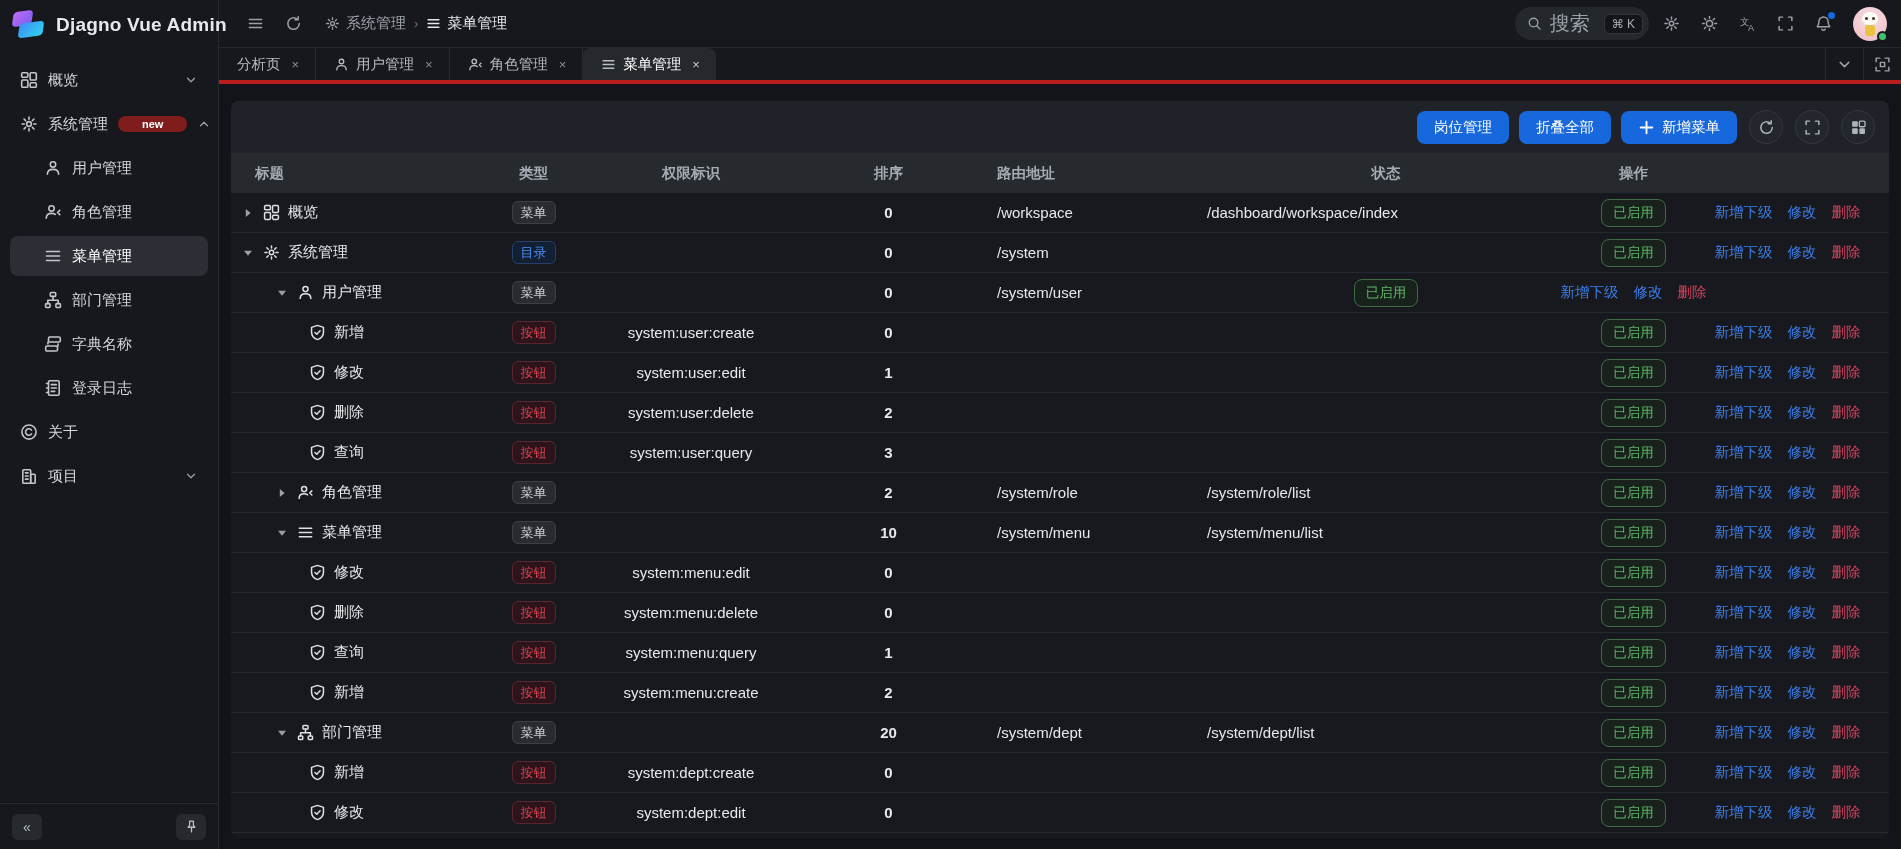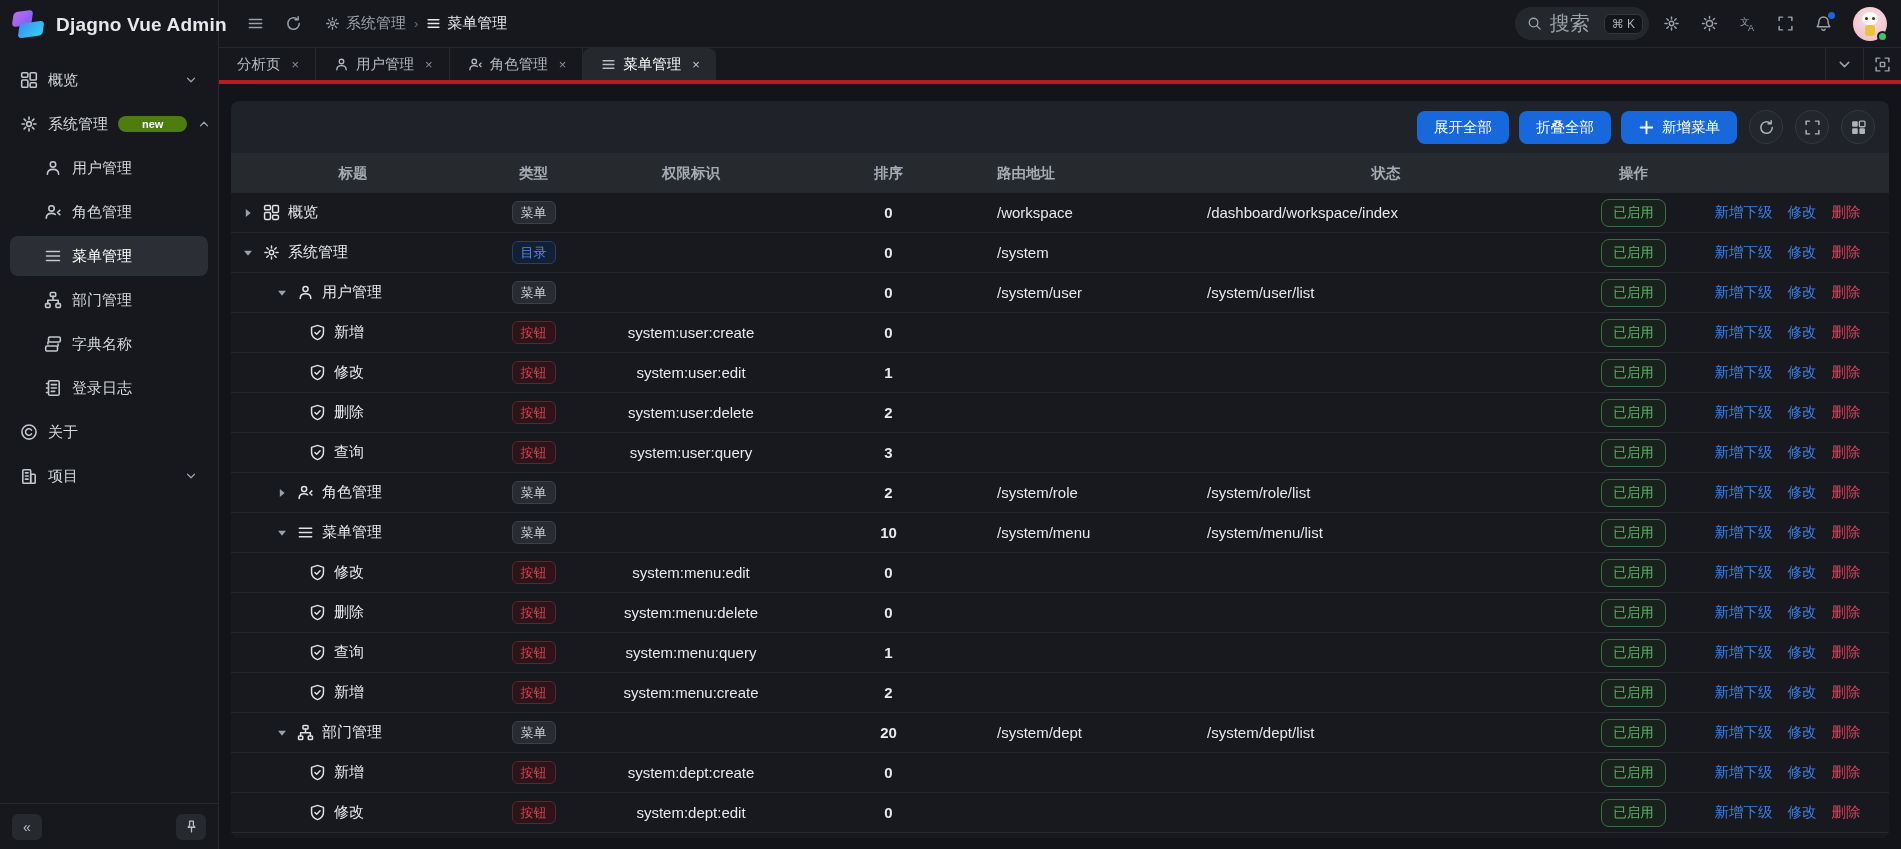--- a/index.html
+++ b/index.html
@@ -18,21 +18,21 @@
     transform:skewX(-16deg) rotate(-8deg); background:linear-gradient(135deg,#3f8ef6,#2fd4f0); }
   .logo-title { font-size:19px; font-weight:700; letter-spacing:.2px; white-space:nowrap; }
   .side-nav { padding:10px 10px 0 10px; display:flex; flex-direction:column; gap:4px; }
   .side-item { display:flex; align-items:center; gap:10px; height:40px; padding:0 10px;
     border-radius:8px; color:#d4d7da; font-size:15px; cursor:pointer; }
   .side-item .ic { width:18px; height:18px; color:#c3c7cc; display:flex; align-items:center; justify-content:center; }
   .side-item.child { padding-left:34px; }
   .side-item.active { background:#2b2e34; color:#ffffff; }
   .side-item .lbl { flex:1; white-space:nowrap; }
   .side-item .chev { color:#9ba1a8; width:14px; height:14px; }
-  .badge-new { background:#4d7c0f; color:#fff; font-size:11px; font-weight:700; border-radius:999px;
+  .badge-new { background:#7f1d1d; color:#fff; font-size:11px; font-weight:700; border-radius:999px;
     padding:2px 24px; }
   .side-bottom { position:absolute; bottom:0; left:0; right:0; height:46px; border-top:1px solid #26292e;
     display:flex; align-items:center; justify-content:space-between; padding:0 12px; }
   .side-bottom .btn-sq { width:30px; height:26px; background:#26292e; border-radius:6px; color:#b9bec4;
     display:flex; align-items:center; justify-content:center; font-size:14px; cursor:pointer; }
   .side-bottom .pin { background:#26292e; width:30px; height:26px; border-radius:6px; display:flex;
     align-items:center; justify-content:center; color:#b9bec4; cursor:pointer; }
 
   
   .main-col { flex:1; display:flex; flex-direction:column; min-width:0; }
@@ -403,21 +403,21 @@
               </svg>
             </span>
           </div>
       </div>
     </div>
 
     <div class="content">
       <div class="card">
         <div class="toolbar">
           <button class="btn-primary">
-            <span>展开全部</span>
+            <span>岗位管理</span>
           </button>
           <button class="btn-primary">
             <span>折叠全部</span>
           </button>
           <button class="btn-primary">
             <span style="display: flex; width: 17px; height: 17px;">
                 <svg width="100%" height="100%" viewBox="0 0 16 16" fill="none" stroke="currentColor" stroke-width="1.4" stroke-linecap="round" stroke-linejoin="round">
                   <path d="M8 2.5v11M2.5 8h11" stroke-width="1.8"></path>
                 </svg>
               </span>
@@ -443,21 +443,21 @@
                 <svg width="100%" height="100%" viewBox="0 0 16 16">
                   <rect x="2" y="2" width="5.3" height="5.3" rx="1" fill="currentColor"></rect>
                   <rect x="8.8" y="2" width="5.3" height="5.3" rx="1" fill="none" stroke="currentColor" stroke-width="1.3"></rect>
                   <rect x="2" y="8.8" width="5.3" height="5.3" rx="1" fill="currentColor"></rect>
                   <rect x="8.8" y="8.8" width="5.3" height="5.3" rx="1" fill="currentColor"></rect>
                 </svg>
               </span>
             </div>
         </div>
         <div class="grid-row thead" id="table-head">
-            <div class="cell c-left" style="padding-left: 2px; text-align: center;">标题</div>
+            <div class="cell c-left" style="padding-left: 24px;">标题</div>
             <div class="cell c-center">类型</div>
             <div class="cell c-center">权限标识</div>
             <div class="cell c-center">排序</div>
             <div class="cell c-left">路由地址</div>
             <div class="cell c-center">状态</div>
             <div class="cell c-center">操作</div>
           </div>
         <div class="tbody" id="table-body">
             <div class="grid-row trow has-caret">
               <div class="cell c-title" style="padding-left: 10px;">
@@ -527,21 +527,20 @@
                     <circle cx="8" cy="4.8" r="2.4"></circle>
                     <path d="M3 13.6c0-2.8 2.2-4.4 5-4.4s5 1.6 5 4.4"></path>
                   </svg>
                 </span>
                 <span>用户管理</span>
               </div>
               <div class="cell c-center"><span class="tag menu">菜单</span></div>
               <div class="cell c-center"></div>
               <div class="cell c-center c-sort">0</div>
               <div class="cell c-left">/system/user</div>
-              <div class="cell c-left">/system/user/list</div>
               <div class="cell c-center"><span class="pill-status">已启用</span></div>
               <div class="cell ops">
                 <span class="lnk blue">新增下级</span>
                 <span class="lnk blue">修改</span>
                 <span class="lnk red">删除</span>
               </div>
             </div>
             <div class="grid-row trow">
               <div class="cell c-title" style="padding-left: 78px;">
                 <span class="row-ic" style="width: 17px; height: 17px; display: flex; flex: 0 0 17px;">

